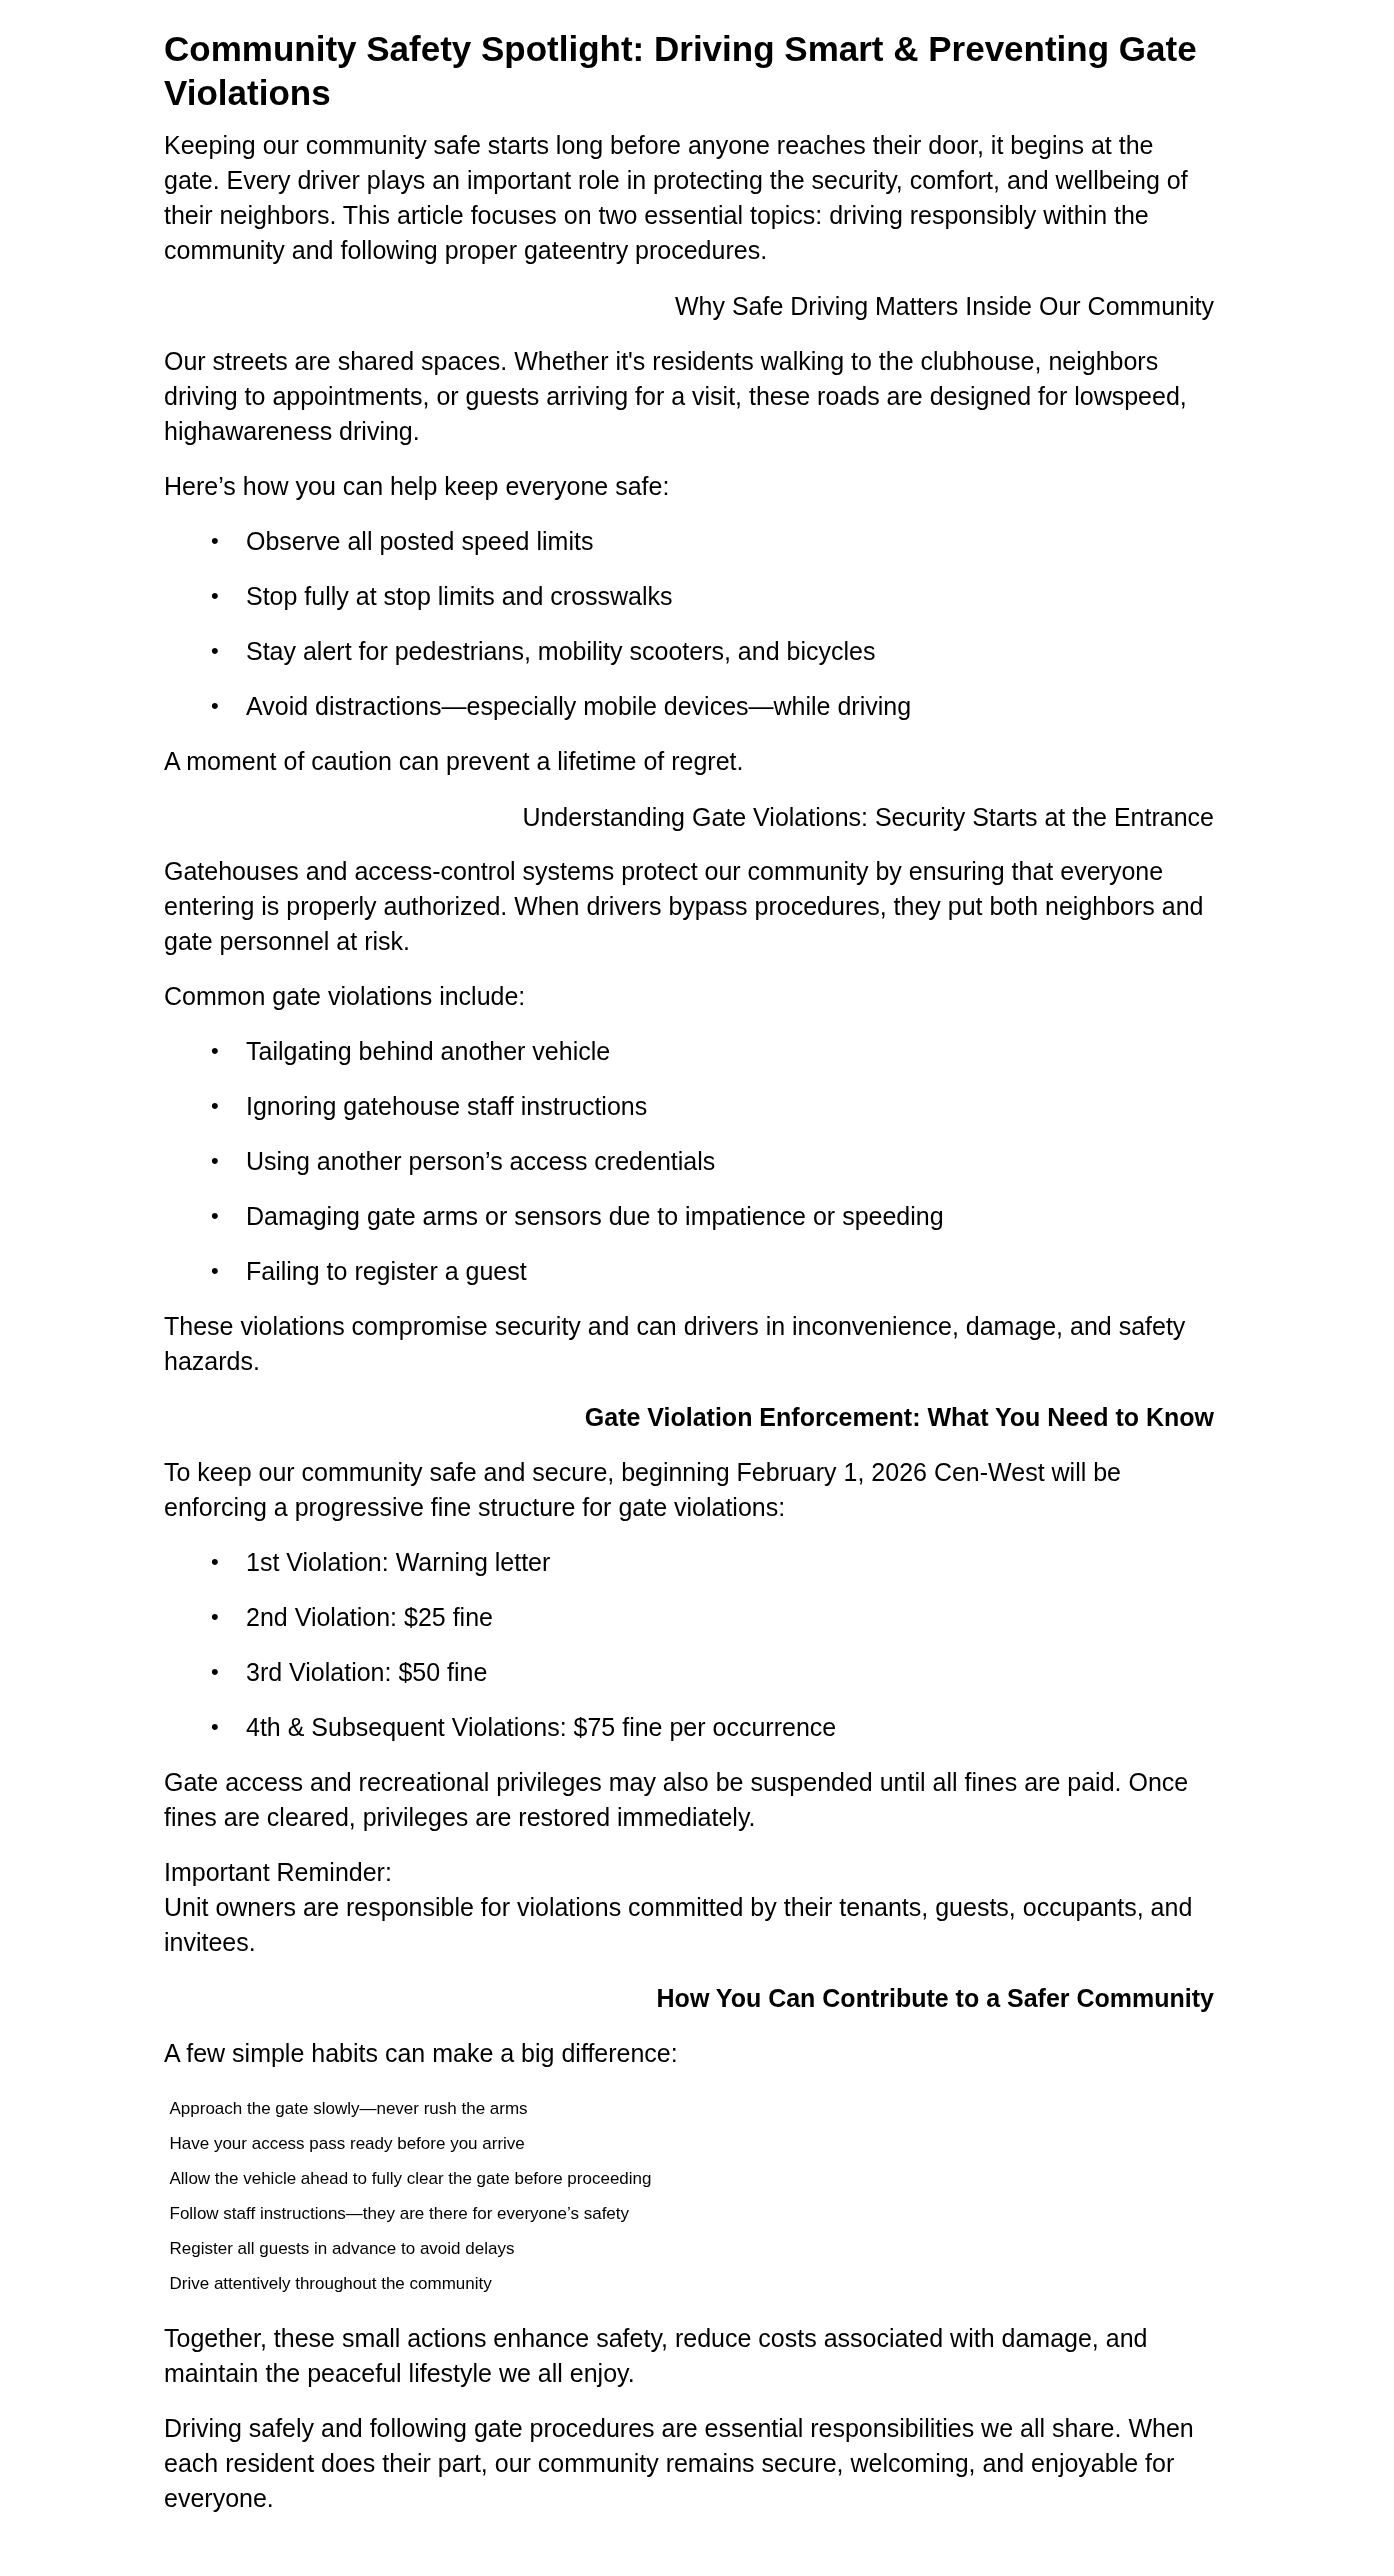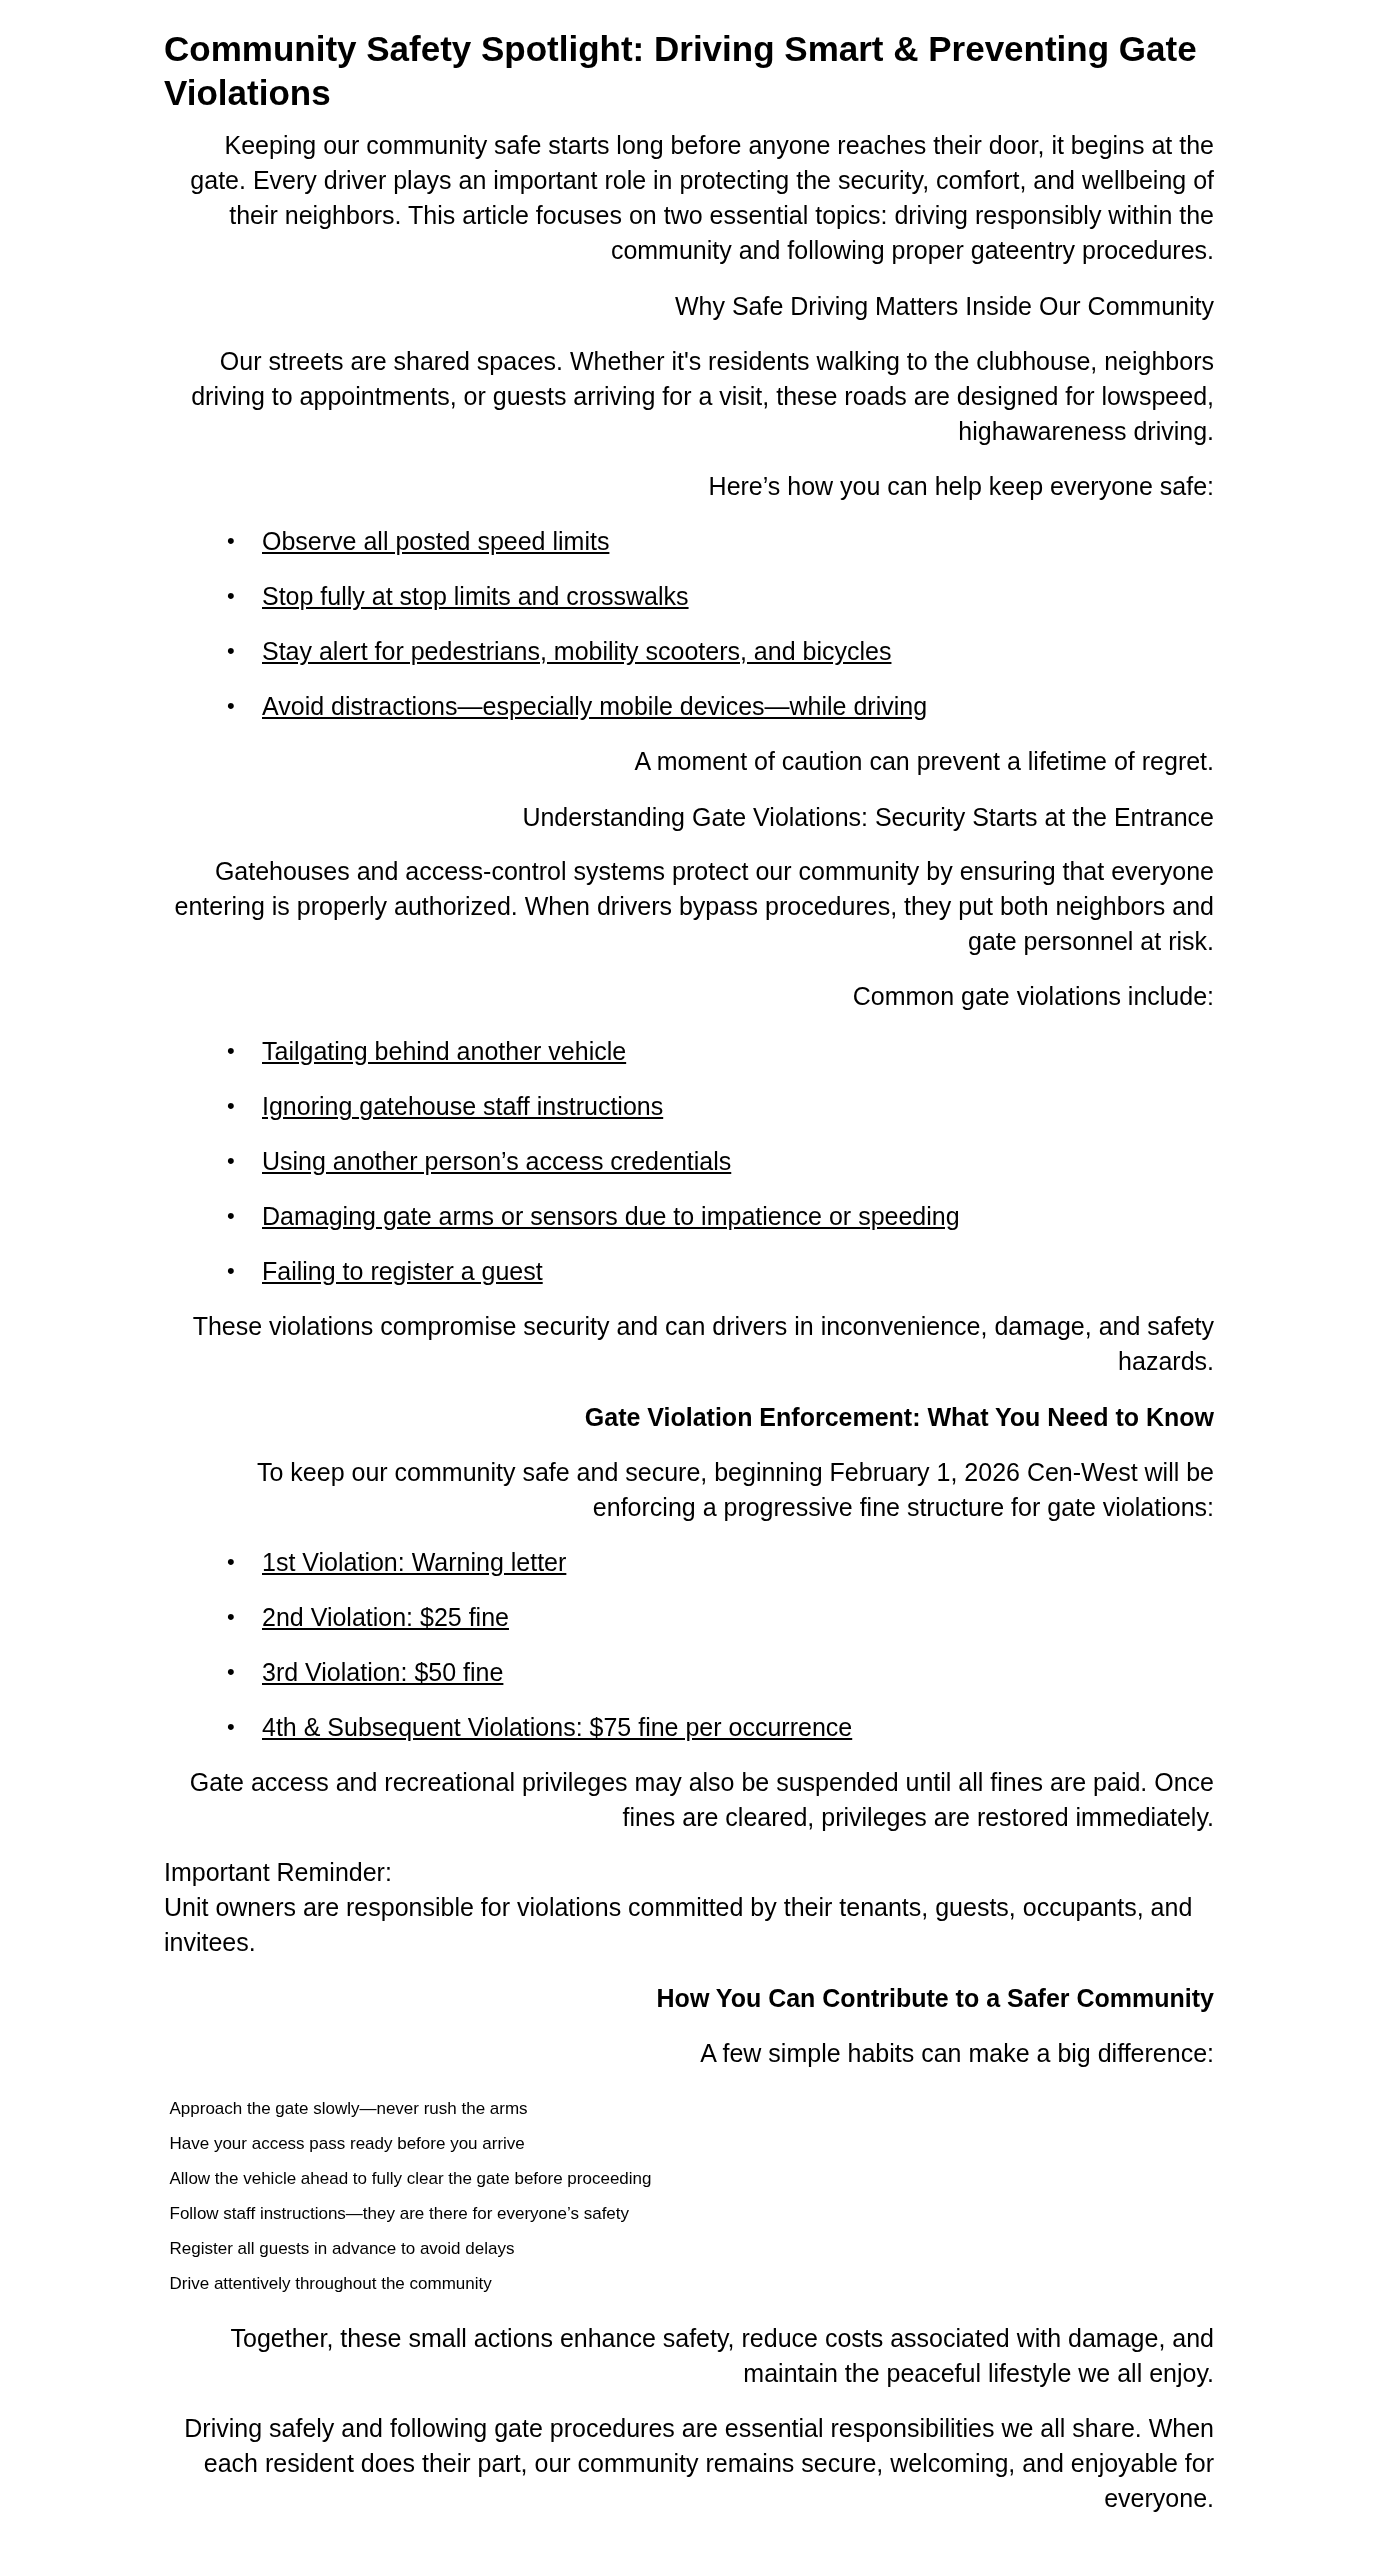--- a/index.html
+++ b/index.html
@@ -32,27 +32,25 @@
     margin: 0 0 19.7px 0;
     text-align: right;
   }
   .heading.bold {
     font-weight: bold;
   }
   .para {
     font-size: 25px;
     line-height: 35px;
     margin: 4px 0 20px 0;
-    text-align: right;
   }
   ul.bullets {
     list-style: none;
-    margin: 16px;
+    margin: 0;
     padding: 0 0 0 82px;
-    text-decoration: underline;
   }
   ul.bullets li {
     position: relative;
     font-size: 25px;
     line-height: 35px;
     margin: 0 0 20px 0;
   }
   ul.bullets li::before {
     content: "\2022";
     position: absolute;

